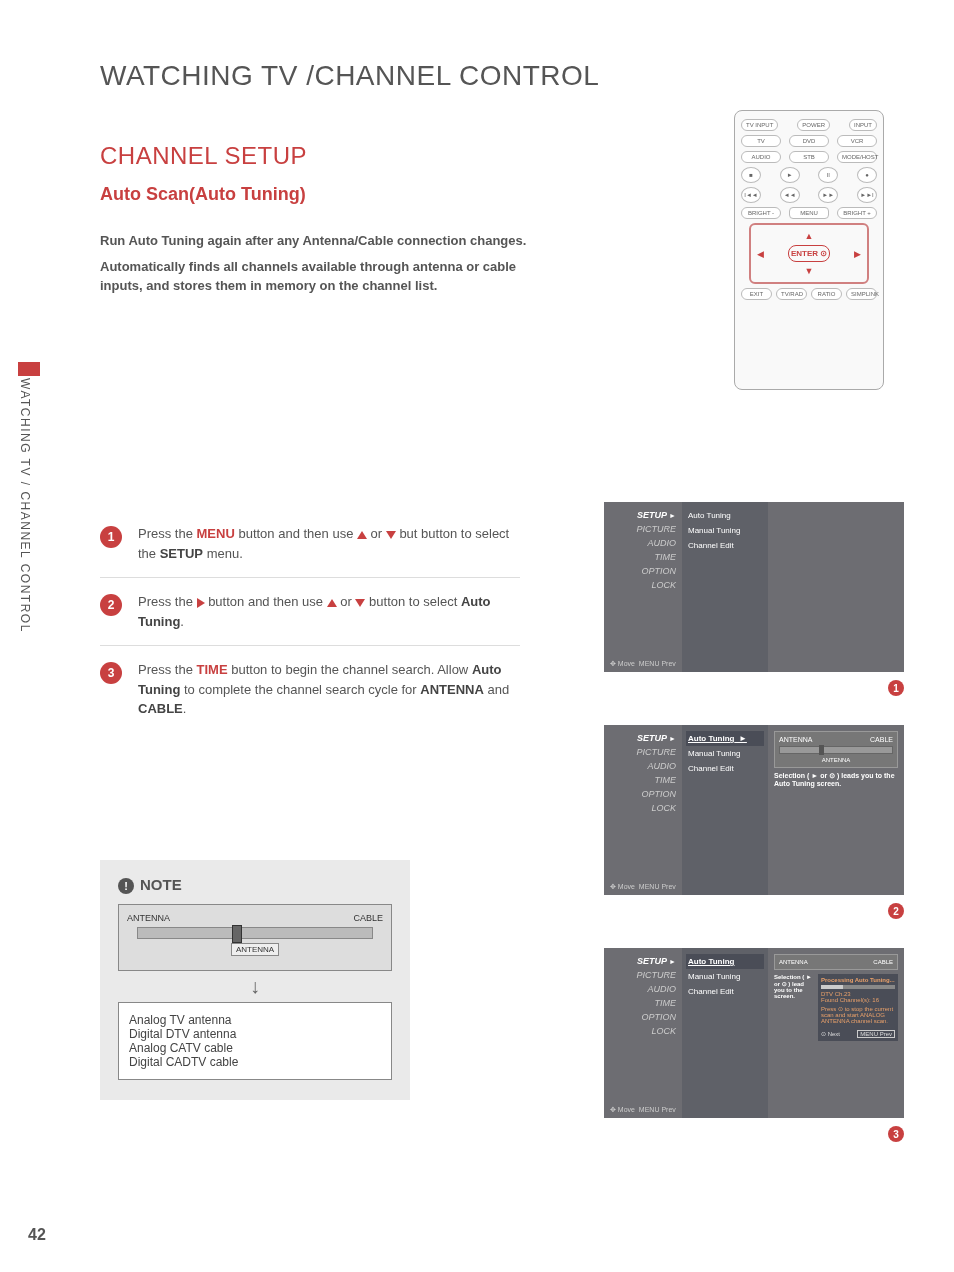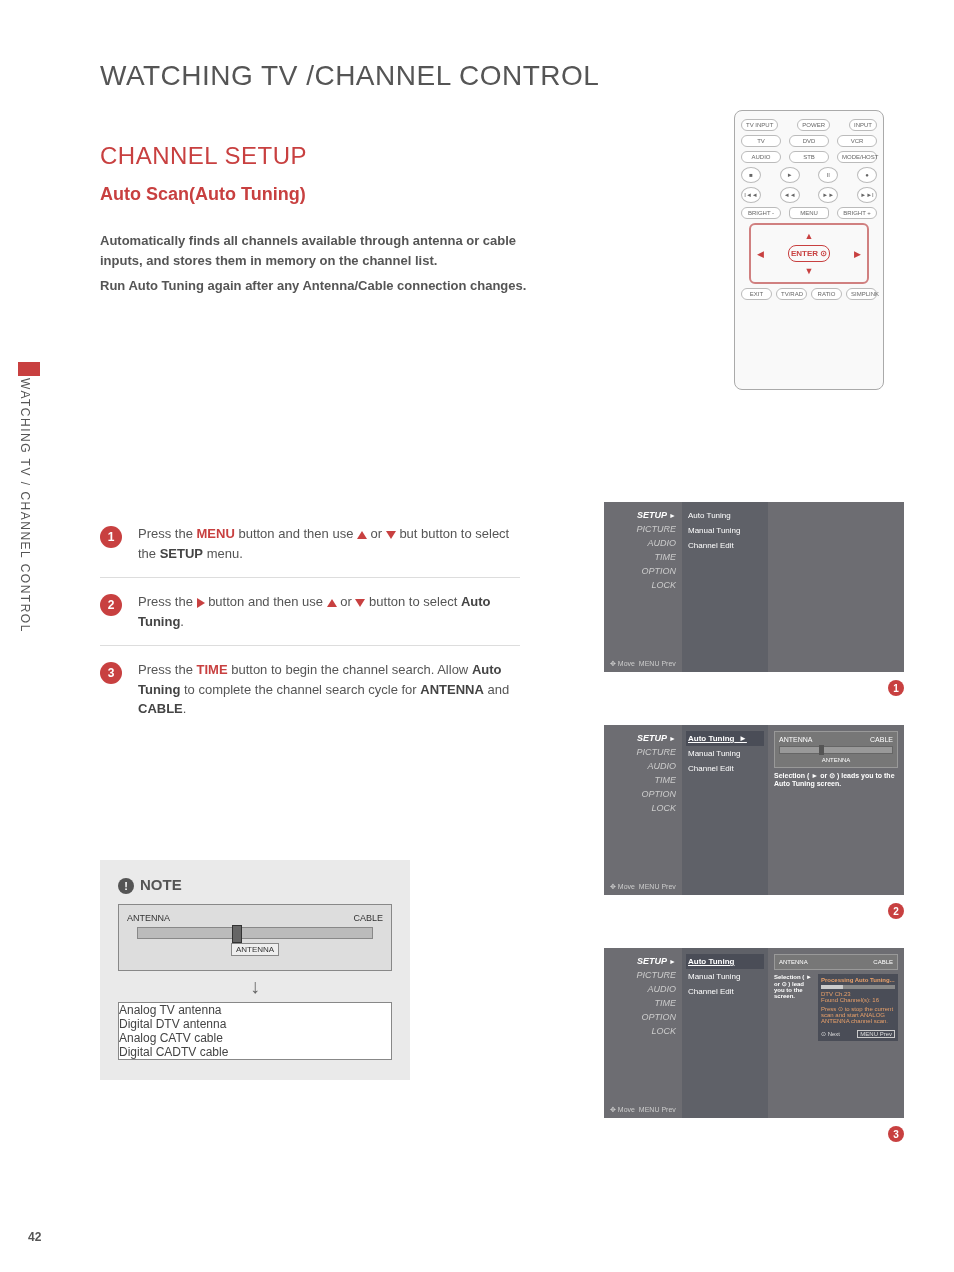--- a/index.html
+++ b/index.html
@@ -173,21 +173,21 @@
     padding:8px 8px 14px 8px;
     font-size:9px;
     color:#333;
     position:relative;
   }
   .ant-row{display:flex;justify-content:space-between;align-items:center;}
   .ant-slider{height:10px;background:#bbb;border:1px solid #888;margin:4px 10px;position:relative;}
   .ant-slider .handle{position:absolute;left:40%;top:-3px;width:8px;height:16px;background:#666;border:1px solid #333;}
   .ant-label{border:1px solid #888;background:#eee;font-size:8px;padding:1px 4px;display:inline-block;}
   .arrow-down{font-size:20px;text-align:center;color:#666;margin:4px 0;}
-  .sig-list{border:1px solid #888;background:#fff;padding:0;font-size:12px;color:#444;}
+  .sig-list{border:1px solid #888;background:#fff;padding:10px;font-size:12px;color:#444;}
 
   .osd {
     position:absolute;
     right:50px;
     width:300px;
     height:170px;
     background:#6d6d72;
     color:#ddd;
     font-size:9px;
     display:flex;
@@ -214,42 +214,42 @@
     display:flex;align-items:center;justify-content:center;
   }
   .osd-badge.b1{right:50px;top:680px;}
   .osd-badge.b2{right:50px;top:903px;}
   .osd-badge.b3{right:50px;top:1126px;}
 
   .page-num{
     position:absolute;
     left:28px;
     bottom:28px;
-    font-size:12px;
+    font-size:16px;
     font-weight:700;
     color:#555;
   }
 </style>
 </head>
 <body>
 
 <div class="page">
 
   <h1 class="page-title">WATCHING TV /CHANNEL CONTROL</h1>
 
   <div class="side-tab">
     <span>WATCHING TV / CHANNEL CONTROL</span>
   </div>
 
   <h2 class="section-title">CHANNEL SETUP</h2>
   <h3 class="sub-title">Auto Scan(Auto Tuning)</h3>
 
   <div class="intro">
+    <p>Run Auto Tuning again after any Antenna/Cable connection changes.</p>
     <p>Automatically finds all channels available through antenna or cable inputs, and stores them in memory on the channel list.</p>
-    <p>Run Auto Tuning again after any Antenna/Cable connection changes.</p>
   </div>
 
   <div class="remote">
     <div class="row">
       <span class="btn">TV INPUT</span>
       <span class="btn">POWER</span>
       <span class="btn">INPUT</span>
     </div>
     <div class="row">
       <span class="btn pill">TV</span>

